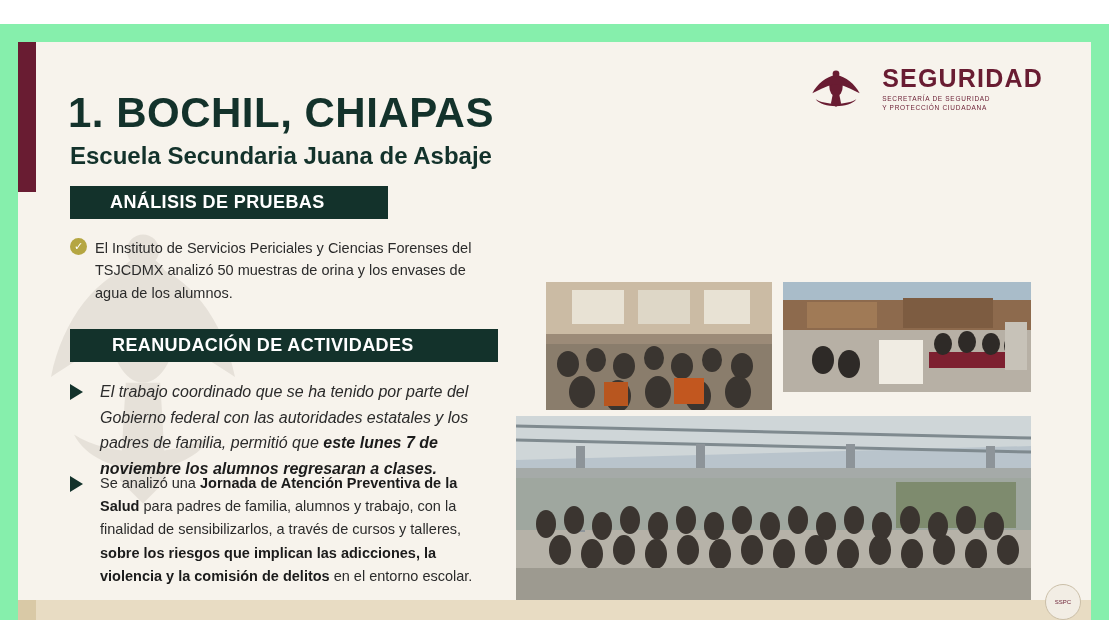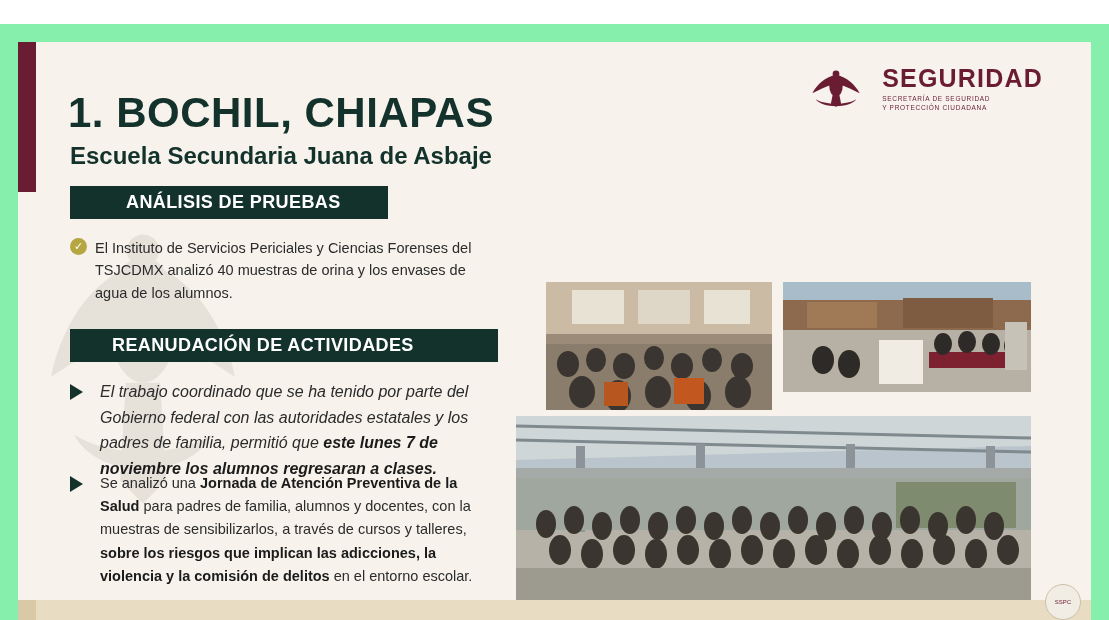--- a/index.html
+++ b/index.html
@@ -149,21 +149,21 @@
     color: #ffffff;
     font-weight: bold;
     display: flex;
     align-items: center;
   }
   .banner-1 {
     left: 70px;
     top: 162px;
     width: 318px;
     height: 33px;
-    padding-left: 56px;
+    padding-left: 40px;
     font-size: 18px;
     letter-spacing: 0.4px;
     box-sizing: border-box;
   }
   .banner-2 {
     left: 70px;
     top: 305px;
     width: 428px;
     height: 33px;
     padding-left: 42px;
@@ -301,29 +301,29 @@
       <div class="gov-sub1">SECRETARÍA DE SEGURIDAD</div>
       <div class="gov-sub2">Y PROTECCIÓN CIUDADANA</div>
     </div>
   </div>
 
   <div class="title">1. BOCHIL, CHIAPAS</div>
   <div class="subtitle">Escuela Secundaria Juana de Asbaje</div>
 
   <div class="banner banner-1">ANÁLISIS DE PRUEBAS</div>
   <div class="check-icon">✓</div>
-  <div class="para-1">El Instituto de Servicios Periciales y Ciencias Forenses del TSJCDMX analizó 40 muestras de orina y los envases de agua de los alumnos.</div>
+  <div class="para-1">El Instituto de Servicios Periciales y Ciencias Forenses del TSJCDMX analizó 50 muestras de orina y los envases de agua de los alumnos.</div>
 
   <div class="banner banner-2">REANUDACIÓN DE ACTIVIDADES</div>
 
   <div class="arrow arrow-1"></div>
   <div class="para-2"><span>El trabajo coordinado que se ha tenido por parte del Gobierno federal con las autoridades estatales y los padres de familia, permitió que </span><span class="b">este lunes 7 de noviembre los alumnos regresaran a clases.</span></div>
 
   <div class="arrow arrow-2"></div>
-  <div class="para-3"><span>Se analizó una </span><span class="b">Jornada de Atención Preventiva de la Salud</span><span> para padres de familia, alumnos y docentes, con la muestras de sensibilizarlos, a través de cursos y talleres, </span><span class="b">sobre los riesgos que implican las adicciones, la violencia y la comisión de delitos</span><span> en el entorno escolar.</span></div>
+  <div class="para-3"><span>Se analizó una </span><span class="b">Jornada de Atención Preventiva de la Salud</span><span> para padres de familia, alumnos y trabajo, con la finalidad de sensibilizarlos, a través de cursos y talleres, </span><span class="b">sobre los riesgos que implican las adicciones, la violencia y la comisión de delitos</span><span> en el entorno escolar.</span></div>
 
   <div class="photo photo-1">
     <svg viewBox="0 0 226 128" xmlns="http://www.w3.org/2000/svg" preserveAspectRatio="none">
       <rect width="226" height="128" fill="#b9a893"></rect>
       <rect x="0" y="0" width="226" height="52" fill="#cbbba4"></rect>
       <rect x="26" y="8" width="52" height="34" fill="#e8e2d4"></rect>
       <rect x="92" y="8" width="52" height="34" fill="#ded7c7"></rect>
       <rect x="158" y="8" width="46" height="34" fill="#e8e2d4"></rect>
       <rect x="0" y="52" width="226" height="10" fill="#9c8b78"></rect>
       <rect x="0" y="62" width="226" height="66" fill="#8a7d6c"></rect>

